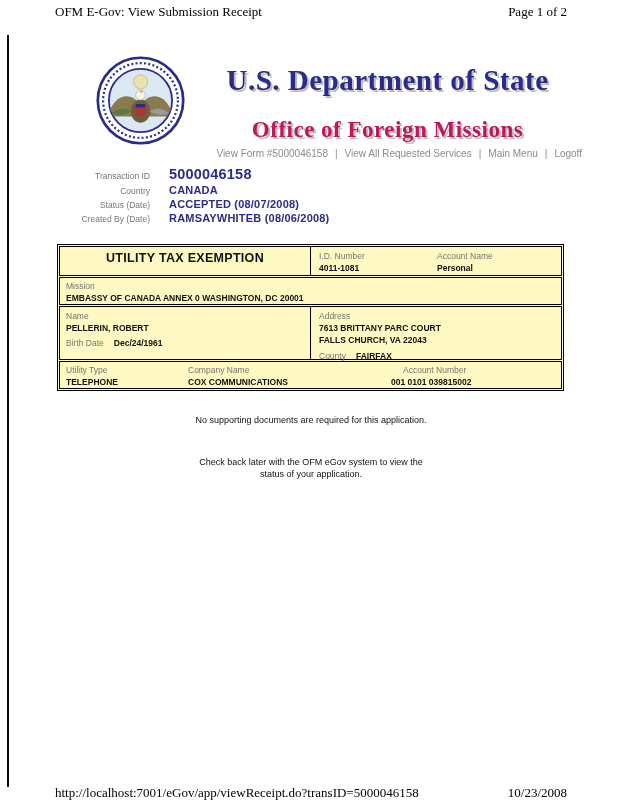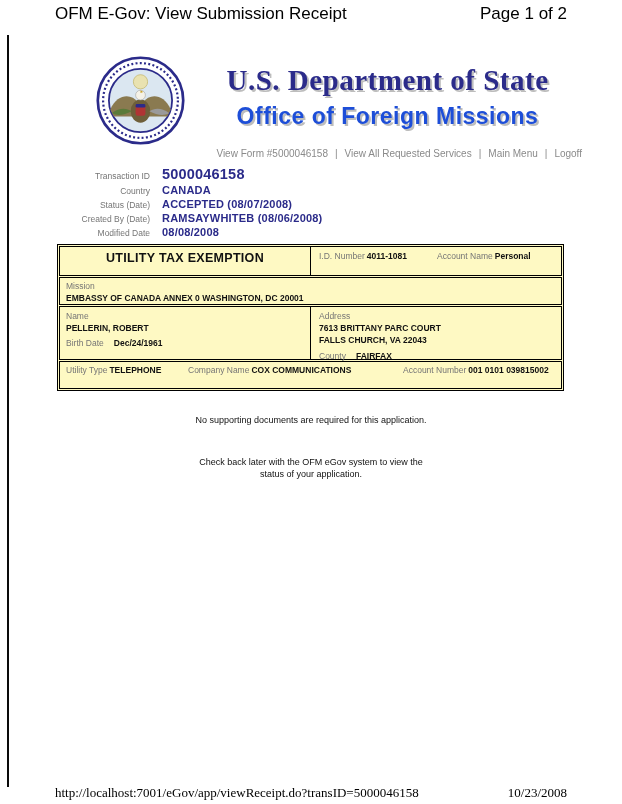--- a/index.html
+++ b/index.html
@@ -4,72 +4,72 @@
 <style>
   html,body{margin:0;padding:0;}
   body{
     width:622px;height:804px;background:#ffffff;position:relative;
     font-family:"Liberation Sans",sans-serif;color:#1a1a1a;overflow:hidden;
   }
   
   .print-header{
     position:absolute;top:4px;left:55px;right:55px;
     display:flex;justify-content:space-between;
-    font-family:Liberation Sans, sans-serif;font-size:17px;color:#000;
+    font-family:Liberation Serif, serif;font-size:13px;color:#000;
   }
   .print-footer{
     position:absolute;top:785px;left:55px;right:55px;
     display:flex;justify-content:space-between;
     font-family:"Liberation Serif",serif;font-size:13px;color:#000;gap:10px;
   }
   
   .scan-edge{position:absolute;left:7px;top:35px;width:1.5px;height:752px;background:#0a0a0a;}
 
   
   .seal{position:absolute;left:96px;top:56px;width:89px;height:89px;}
   .org-titles{position:absolute;left:205px;top:64px;width:365px;text-align:center;}
   .org-title{
     font-family:"Liberation Serif",serif;font-weight:bold;font-size:29px;
     color:#2b2b8a;text-shadow:2px 2px 0 #bdbdbd;letter-spacing:0.5px;
   }
   .org-subtitle{
-    font-family:Liberation Sans, sans-serif;font-weight:bold;font-size:23px;
-    color:#1d4ed8;text-shadow:2px 2px 0 #bdbdbd;margin-top:6px;letter-spacing:0.5px;
+    font-family:Liberation Serif, serif;font-weight:bold;font-size:23px;
+    color:#be185d;text-shadow:2px 2px 0 #bdbdbd;margin-top:20px;letter-spacing:0.5px;
   }
   .nav{
     position:absolute;top:148px;left:110px;right:40px;text-align:right;
     font-size:10px;color:#8a8a8a;
   }
   .nav a{color:#8a8a8a;text-decoration:none;cursor:pointer;}
   .nav .sep{margin:0 7px;color:#8a8a8a;}
 
   
   .txn{position:absolute;left:55px;top:166px;}
   .txn-row{display:flex;align-items:baseline;margin-bottom:2px;}
-  .txn-label{width:95px;text-align:right;margin-right:12px;font-size:8.5px;color:#757575;}
+  .txn-label{width:95px;text-align:right;margin-right:19px;font-size:8.5px;color:#757575;}
   .txn-value{font-size:11px;font-weight:bold;color:#2b2b8a;letter-spacing:0.2px;}
   .txn-row.first .txn-value{font-size:14.5px;}
 
   
   .receipt-table{
     position:absolute;left:57px;top:244px;width:503px;
     border:1.5px solid #000;padding:1px;background:#fef9c3;
   }
   .t-row{border:1px solid #000;margin-bottom:1px;display:flex;box-sizing:border-box;}
   .t-row:last-child{margin-bottom:0;}
   .lbl{font-size:8.5px;color:#757575;}
   .val{font-size:8.5px;font-weight:bold;color:#111;}
   .t-row-head{height:30px;}
   .t-cell-title{
     width:251px;border-right:1px solid #000;display:flex;justify-content:center;
     padding-top:4px;box-sizing:border-box;
   }
   .t-title{font-size:12.5px;font-weight:bold;color:#111;letter-spacing:0.3px;}
   .t-cell-idacct{flex:1;display:flex;padding:4px 0 0 8px;box-sizing:border-box;}
-  .pair{display:flex;flex-direction:row;gap:2px;}
+  .pair{display:flex;flex-direction:column;gap:2px;}
   .pair-id{width:118px;}
   .t-row-mission{height:28px;flex-direction:column;padding:3px 0 0 6px;box-sizing:border-box;}
   .t-row-mission .val{margin-top:2px;}
   .t-row-nameaddr{height:54px;}
   .cell-name{width:251px;border-right:1px solid #000;padding:4px 0 0 6px;box-sizing:border-box;}
   .cell-addr{flex:1;padding:4px 0 0 8px;box-sizing:border-box;}
   .inline-pair{display:flex;align-items:flex-end;margin-top:3px;}
   .inline-pair .lbl{margin-right:10px;}
   .cell-name .val{margin-top:2px;}
   .cell-addr .val{margin-top:2px;line-height:10px;}
@@ -134,24 +134,20 @@
     <span class="txn-value">CANADA</span>
   </div>
   <div class="txn-row">
     <span class="txn-label">Status (Date)</span>
     <span class="txn-value">ACCEPTED (08/07/2008)</span>
   </div>
   <div class="txn-row">
     <span class="txn-label">Created By (Date)</span>
     <span class="txn-value">RAMSAYWHITEB (08/06/2008)</span>
   </div>
-  <div class="txn-row">
-    <span class="txn-label">Modified Date</span>
-    <span class="txn-value">08/08/2008</span>
-  </div>
 </div>
 
 <div class="receipt-table">
   <div class="t-row t-row-head">
     <div class="t-cell-title">
       <span class="t-title">UTILITY TAX EXEMPTION</span>
     </div>
     <div class="t-cell-idacct">
       <div class="pair pair-id">
         <span class="lbl">I.D. Number</span>

